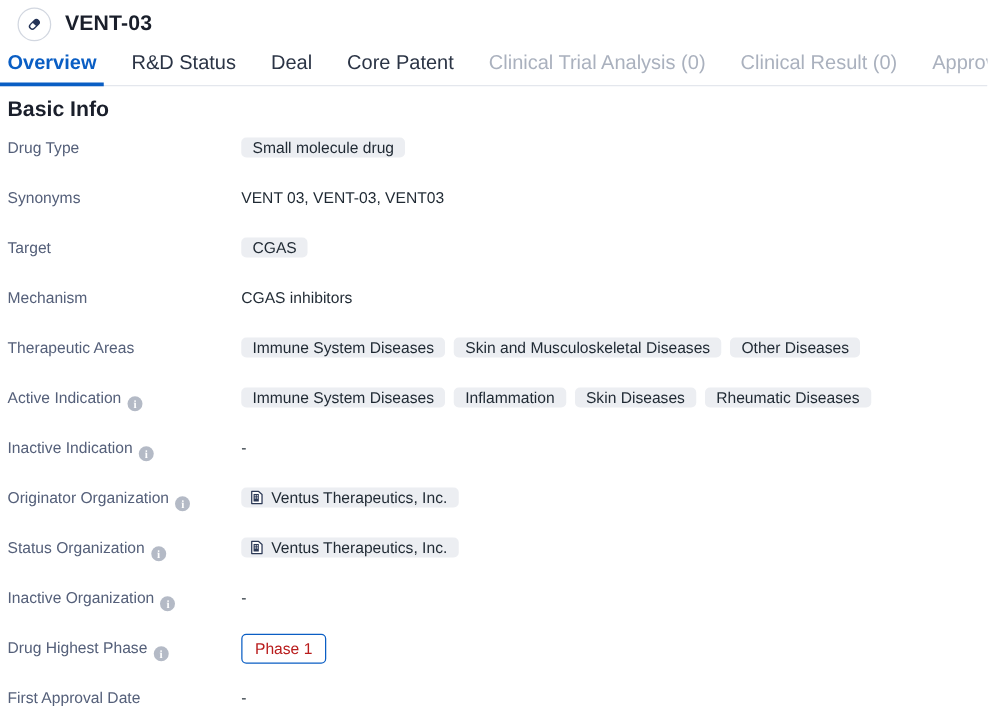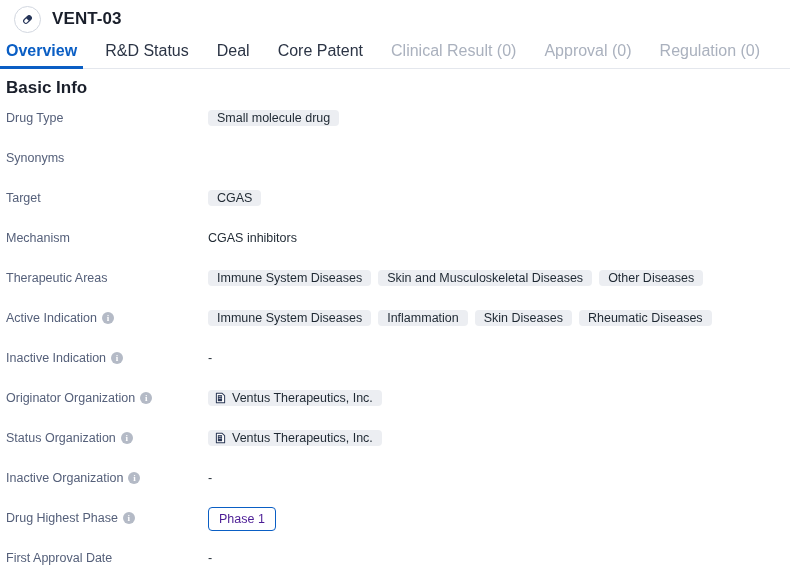--- a/index.html
+++ b/index.html
@@ -88,28 +88,28 @@
     padding-left: 6px;
     margin-bottom: 9px;
   }
   .info-row {
     display: flex;
     align-items: flex-start;
     min-height: 24px;
     margin-bottom: 16px;
   }
   .row-label {
-    width: 208px;
+    width: 193px;
     flex: none;
     padding-left: 6px;
     box-sizing: border-box;
     font-size: 12.5px;
     color: #55607a;
     display: flex;
-    align-items: center;
+    align-items: flex-end;
     gap: 5px;
     line-height: 22px;
   }
   .row-value {
     flex: 1;
     display: flex;
     flex-wrap: wrap;
     align-items: center;
     gap: 7px;
     font-size: 12.5px;
@@ -139,21 +139,21 @@
     gap: 6px;
     white-space: nowrap;
     cursor: pointer;
   }
   .chip.org { padding-left: 7px; }
 
   .phase-badge {
     border: 1px solid #0a5ec4;
     border-radius: 4px;
     background: #ffffff;
-    color: #4c1d95;
+    color: #b91c1c;
     font-size: 12.5px;
     padding: 3px 10px;
     line-height: 16px;
     display: inline-block;
     white-space: nowrap;
     cursor: pointer;
   }
 
   .info-badge {
     width: 12px;
@@ -185,20 +185,21 @@
     </svg>
   </span>
   <span class="page-title">VENT-03</span>
 </div>
 
 <div class="tab-bar">
   <div class="tab active">Overview</div>
   <div class="tab">R&amp;D Status</div>
   <div class="tab">Deal</div>
   <div class="tab">Core Patent</div>
+  <div class="tab disabled">Clinical Trial Analysis (0)</div>
   <div class="tab disabled">Clinical Result (0)</div>
   <div class="tab disabled">Approval (0)</div>
   <div class="tab disabled">Regulation (0)</div>
 </div>
 
 <div class="content">
   <div class="section-title">Basic Info</div>
   <div id="rows-container">
       <div class="info-row">
         <div class="row-label">
@@ -206,20 +207,23 @@
         </div>
         <div class="row-value">
           <span class="chip">
             <span>Small molecule drug</span>
           </span>
         </div>
       </div>
       <div class="info-row">
         <div class="row-label">
           <span>Synonyms</span>
+        </div>
+        <div class="row-value">
+          <span class="plain-text">VENT 03,  VENT-03,  VENT03</span>
         </div>
       </div>
       <div class="info-row">
         <div class="row-label">
           <span>Target</span>
         </div>
         <div class="row-value">
           <span class="chip">
             <span>CGAS</span>
           </span>

